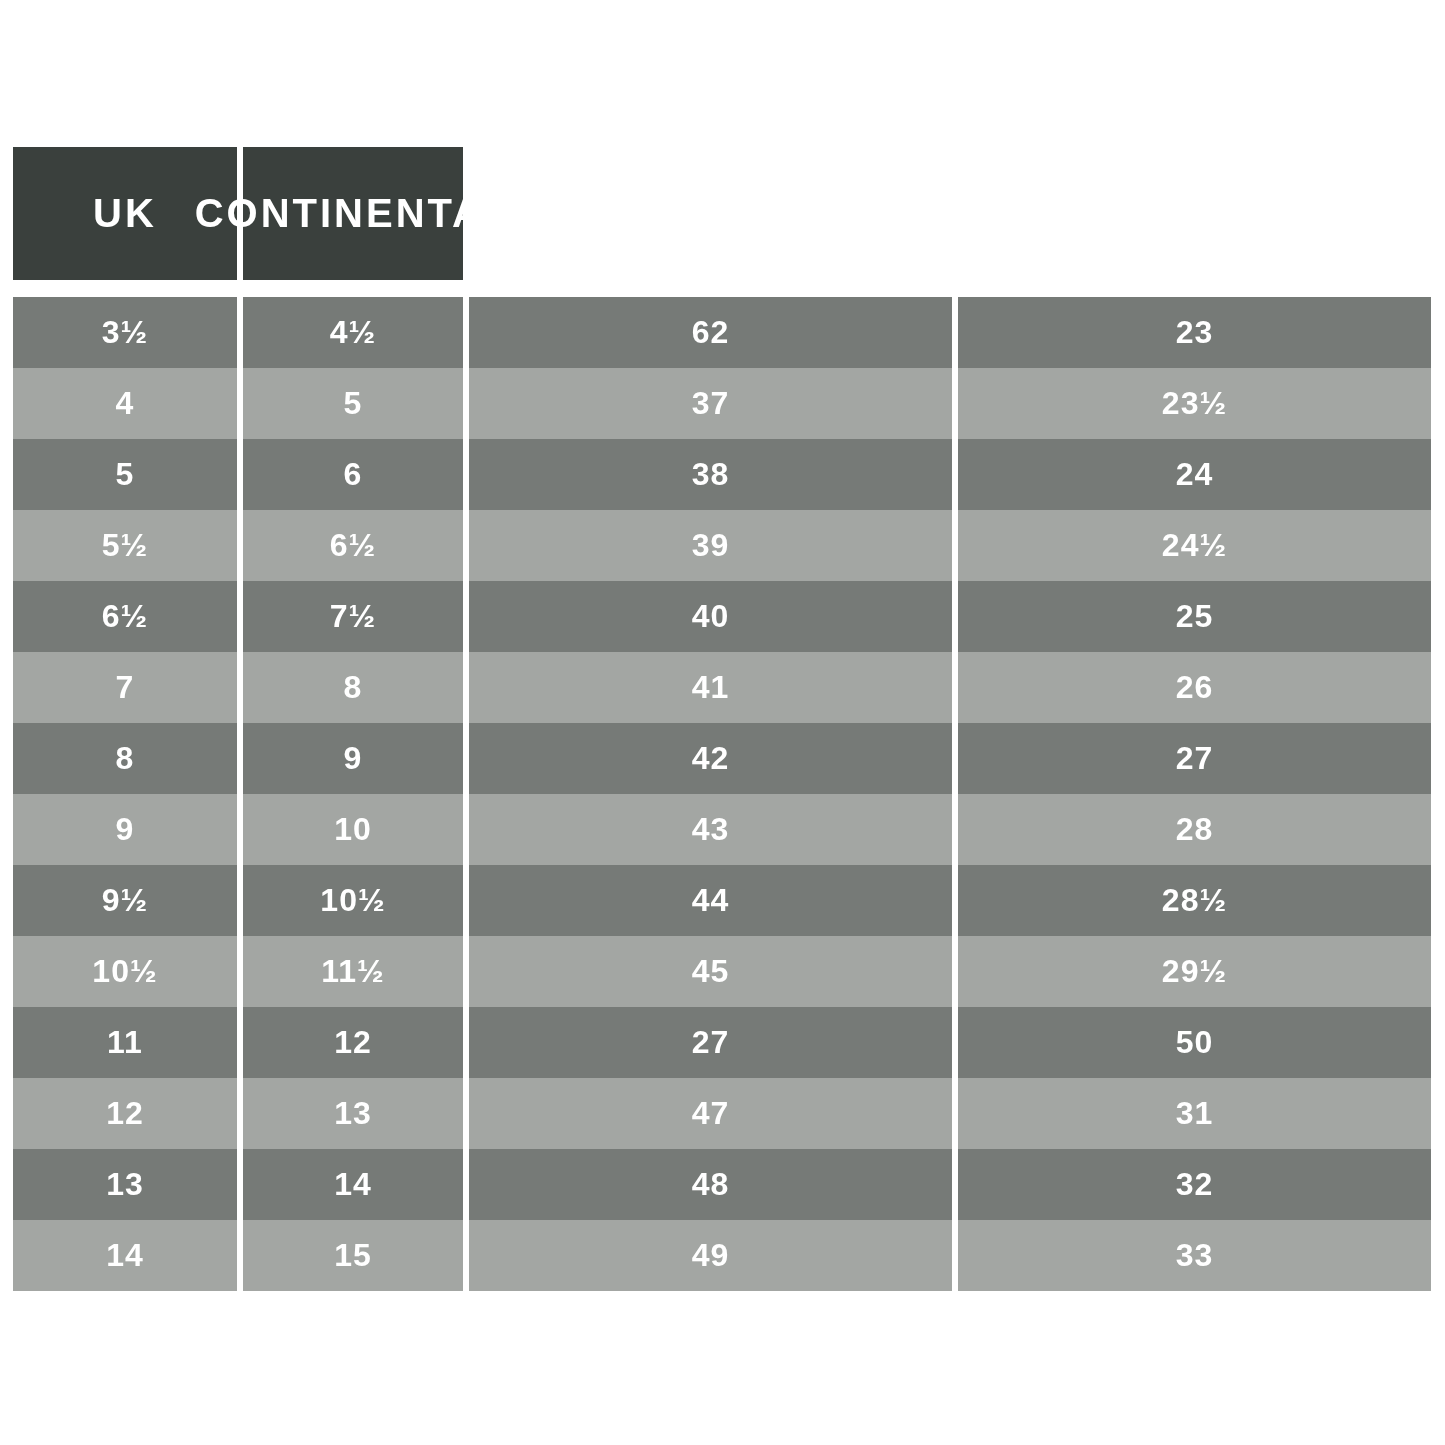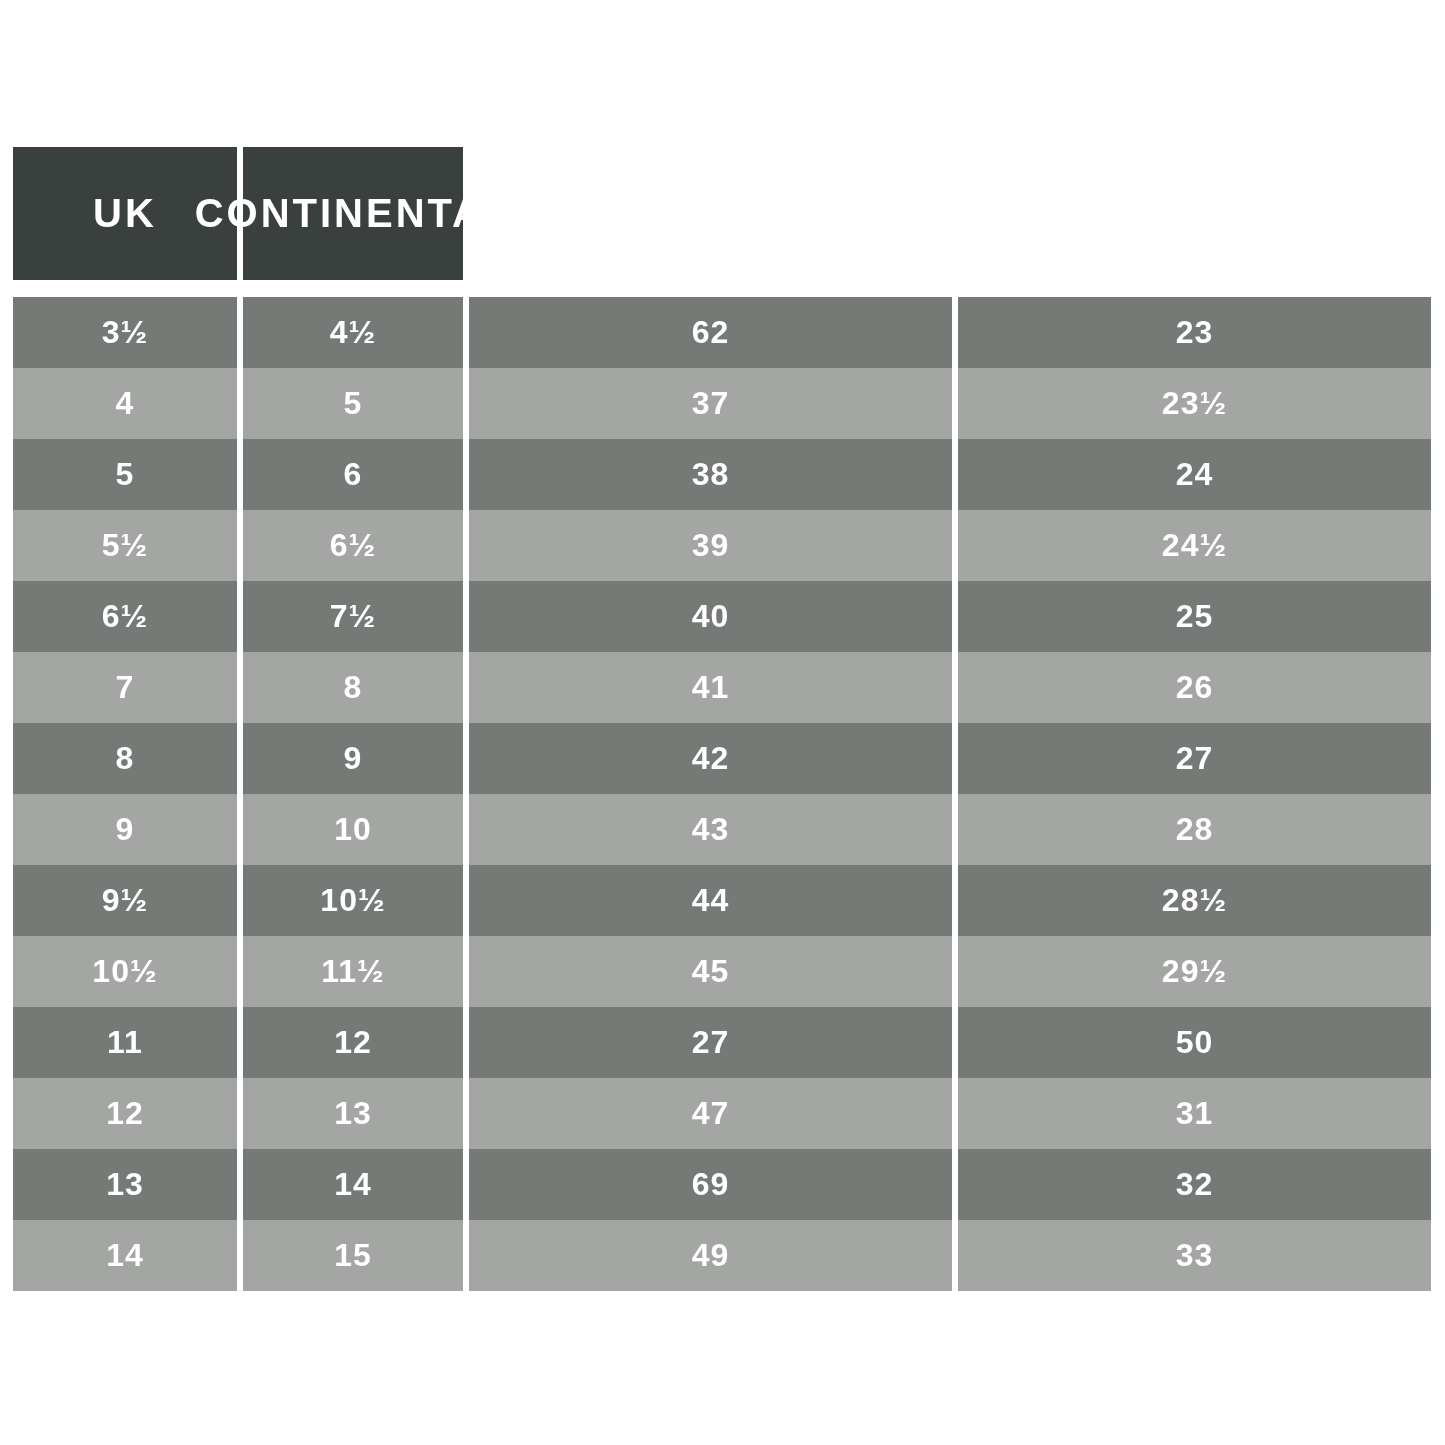--- a/index.html
+++ b/index.html
@@ -65,16 +65,16 @@
       <div class="row row-dark"><div class="cell">5</div><div class="cell">6</div><div class="cell">38</div><div class="cell">24</div></div>
       <div class="row row-light"><div class="cell">5½</div><div class="cell">6½</div><div class="cell">39</div><div class="cell">24½</div></div>
       <div class="row row-dark"><div class="cell">6½</div><div class="cell">7½</div><div class="cell">40</div><div class="cell">25</div></div>
       <div class="row row-light"><div class="cell">7</div><div class="cell">8</div><div class="cell">41</div><div class="cell">26</div></div>
       <div class="row row-dark"><div class="cell">8</div><div class="cell">9</div><div class="cell">42</div><div class="cell">27</div></div>
       <div class="row row-light"><div class="cell">9</div><div class="cell">10</div><div class="cell">43</div><div class="cell">28</div></div>
       <div class="row row-dark"><div class="cell">9½</div><div class="cell">10½</div><div class="cell">44</div><div class="cell">28½</div></div>
       <div class="row row-light"><div class="cell">10½</div><div class="cell">11½</div><div class="cell">45</div><div class="cell">29½</div></div>
       <div class="row row-dark"><div class="cell">11</div><div class="cell">12</div><div class="cell">27</div><div class="cell">50</div></div>
       <div class="row row-light"><div class="cell">12</div><div class="cell">13</div><div class="cell">47</div><div class="cell">31</div></div>
-      <div class="row row-dark"><div class="cell">13</div><div class="cell">14</div><div class="cell">69</div><div class="cell">32</div></div>
+      <div class="row row-dark"><div class="cell">13</div><div class="cell">14</div><div class="cell">48</div><div class="cell">32</div></div>
       <div class="row row-light"><div class="cell">14</div><div class="cell">15</div><div class="cell">49</div><div class="cell">33</div></div>
     </div>
 </div>
 
 </body></html>

